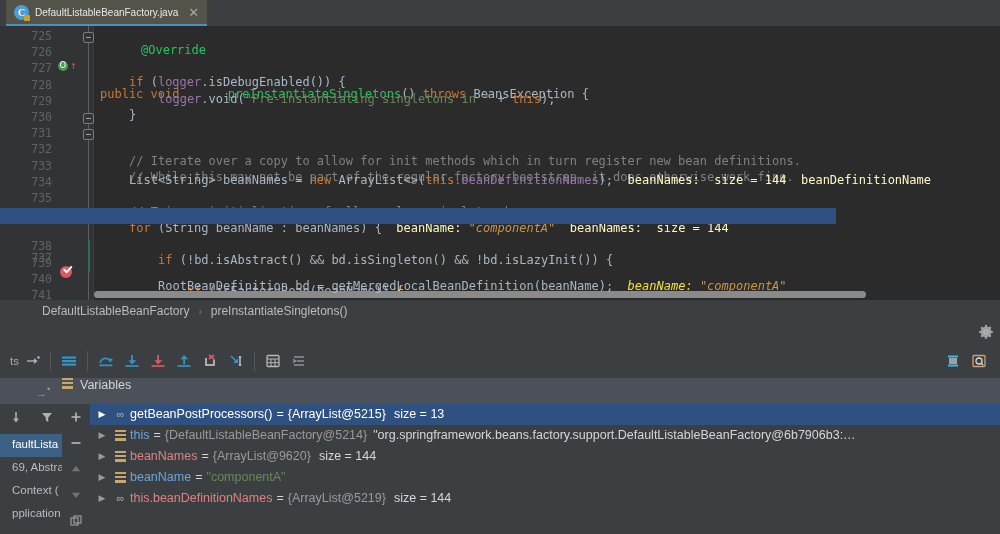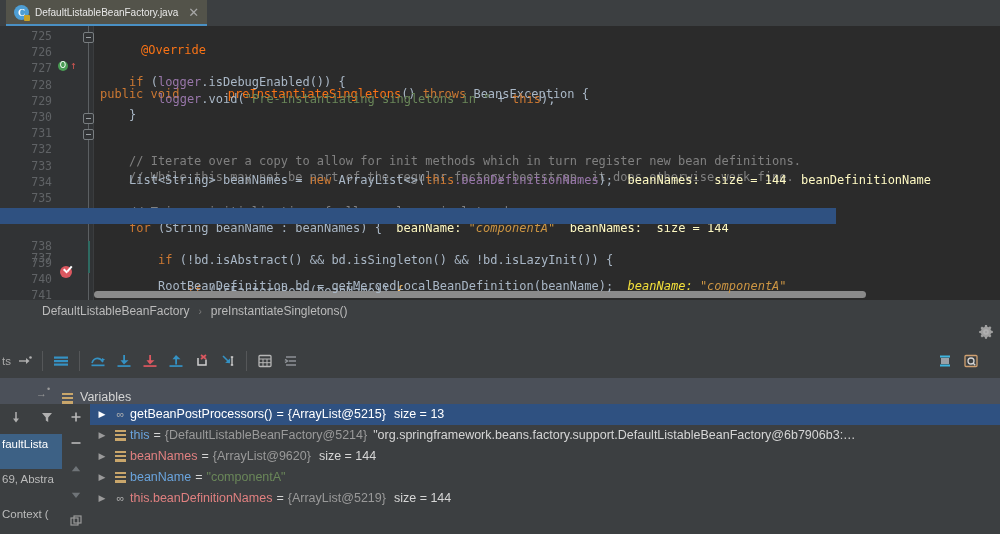--- a/index.html
+++ b/index.html
@@ -82,21 +82,21 @@
     content: ""; position: absolute; left: 2px; top: 4px; width: 5px; height: 1px;
     background: #9a9fa3;
   }
 
   
   .kw   { color: #cc7832; }
   .str  { color: #6a8759; }
   .cmt  { color: #808080; }
   .fld  { color: #9876aa; }
   .id   { color: #a9b7c6; }
-  .mth  { color: #f97316; padding-left: 41px; }
+  .mth  { color: #22c55e; padding-left: 41px; }
   .brace-hl { color: #ffc66d; }
   .hint {
     color: #fef9c3;  margin-top: 32px;
   }
   .hint-active { color: #f3e03b; font-style: italic; }
   .hint-val { color: #cc9543; font-style: italic; }
   .paramhint {
     background: #45494a; color: #8a8a8a; font-style: normal;
     border-radius: 2px; padding: 0 2px;
   }
@@ -153,21 +153,21 @@
   .gear-row {
     position: absolute; left: 0; top: 322px; width: 1000px; height: 22px;
     background: #3c3f41;
   }
   .gear {
     position: absolute; right: 6px; top: 2px; width: 16px; height: 16px;
   }
 
   
   .dbg-toolbar {
-    position: absolute; left: 0; top: 344px; width: 988px; height: 34px;
+    position: absolute; left: 8px; top: 344px; width: 988px; height: 34px;
     background: #3c3f41; display: flex; align-items: center;
   }
   .tb-lbl { color: #a9a9a9; font-size: 11.5px; margin-left: 2px; }
   .tb-ico {
     width: 26px; height: 26px; display: flex; align-items: center; justify-content: center;
     cursor: pointer;
   }
   .tb-div { width: 1px; height: 20px; background: #555759; margin: 0 5px; }
   .tb-right { margin-left: auto; display: flex; align-items: center; padding-right: 4px; }
 
@@ -175,40 +175,40 @@
   .panels {
     position: absolute; left: 0; top: 378px; width: 1000px; height: 156px;
     background: #3c3f41;
   }
   .vars-header {
     position: absolute; left: 0; top: 0; width: 1000px; height: 26px;
     background: #4b5059;
   }
   .vars-tab {
     position: absolute; left: 58px; top: 0; height: 26px;
-    display: flex; align-items: flex-end; gap: 7px; padding: 0 10px 0 4px;
+    display: flex; align-items: flex-start; gap: 7px; padding: 0 10px 0 4px;
   }
   .vars-tab-label { color: #d4d4d4; font-size: 12.5px; }
   .arrow-dot { position: absolute; left: 36px; top: 6px; color: #9a9a9a; font-size: 11px; }
 
   .frames-col {
     position: absolute; left: 0; top: 26px; width: 62px; height: 130px;
     background: #3c3f41;
   }
   .frames-tb {
     position: absolute; left: 0; top: 0; width: 62px; height: 26px;
     display: flex; align-items: center; justify-content: space-around;
   }
   .frames-list {
     position: absolute; left: 0; top: 30px; width: 62px; height: 100px;
     font-size: 11.5px; overflow: hidden;
   }
   .frame-row {
-    height: 35px; line-height: 21px; color: #bbbbbb; white-space: nowrap;
-    padding-left: 2px; overflow: hidden;
+    height: 23px; line-height: 21px; color: #bbbbbb; white-space: nowrap;
+    padding-left: 12px; overflow: hidden;
   }
   .frame-row.sel { background: #3d6185; color: #ffffff; }
 
   .vars-side-tb {
     position: absolute; left: 62px; top: 26px; width: 28px; height: 130px;
     background: #3c3f41; display: flex; flex-direction: column; align-items: center;
     padding-top: 4px; gap: 8px;
   }
   .vside { width: 18px; height: 18px; display:flex; align-items:center; justify-content:center; cursor:pointer; }
 

